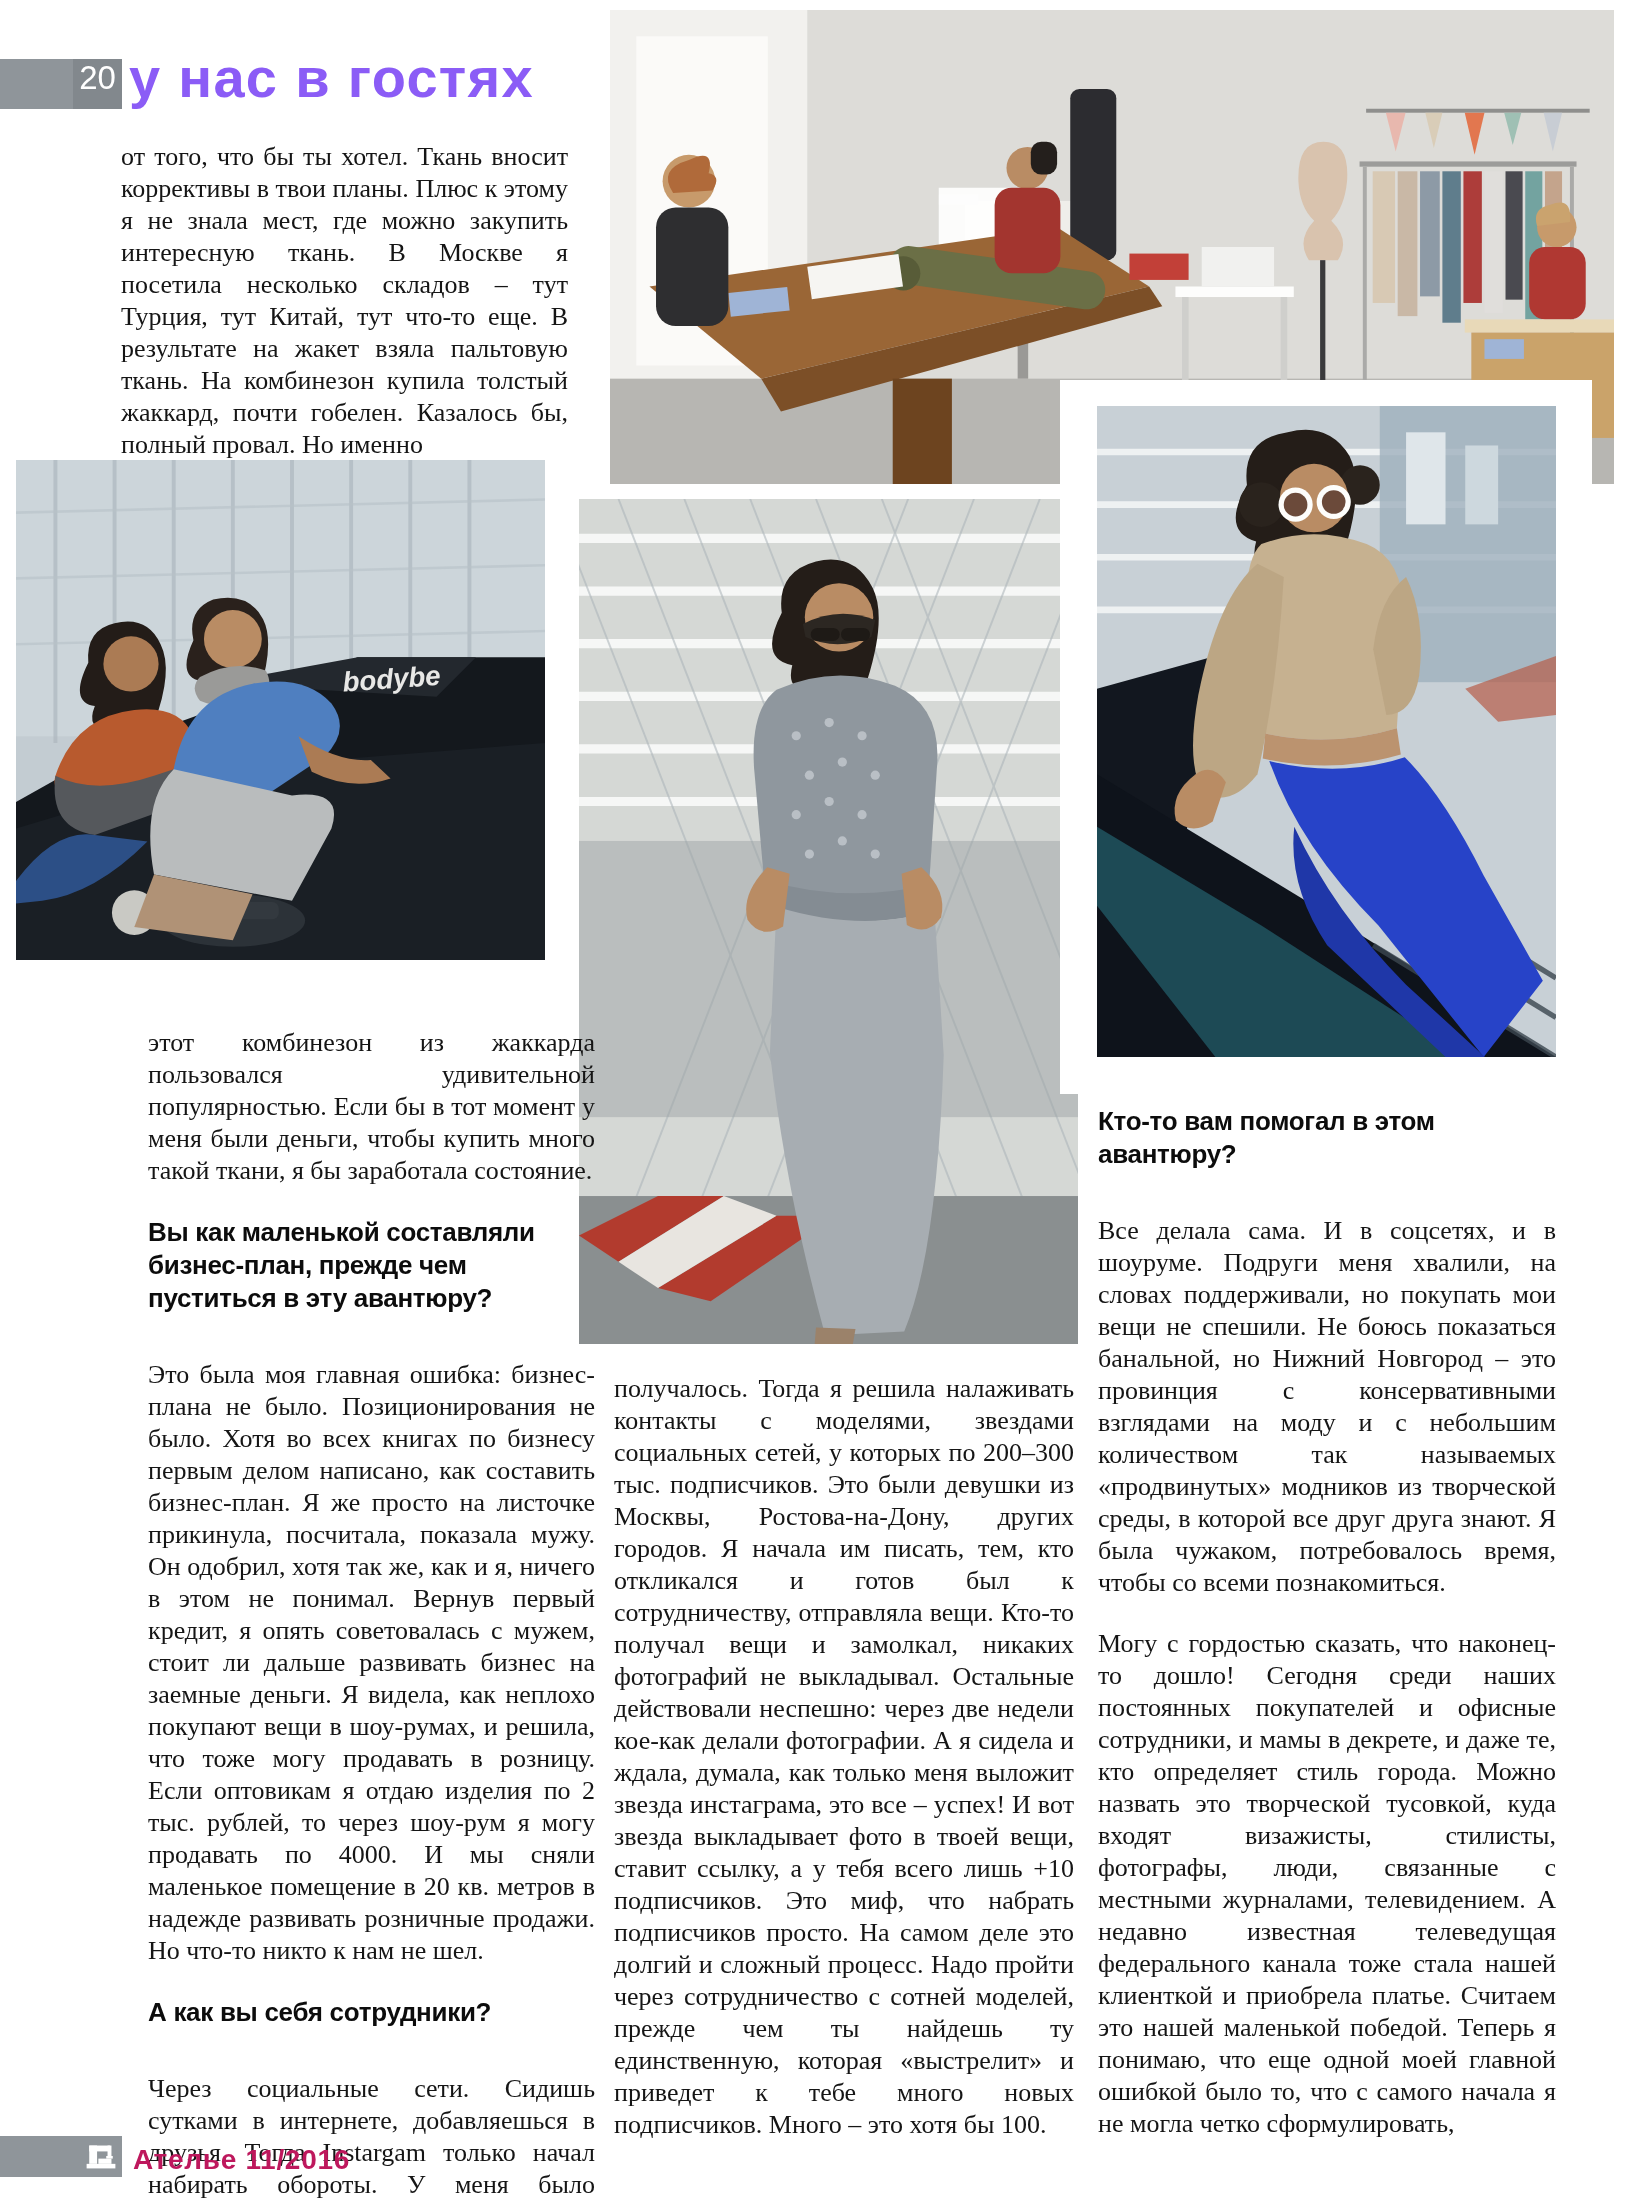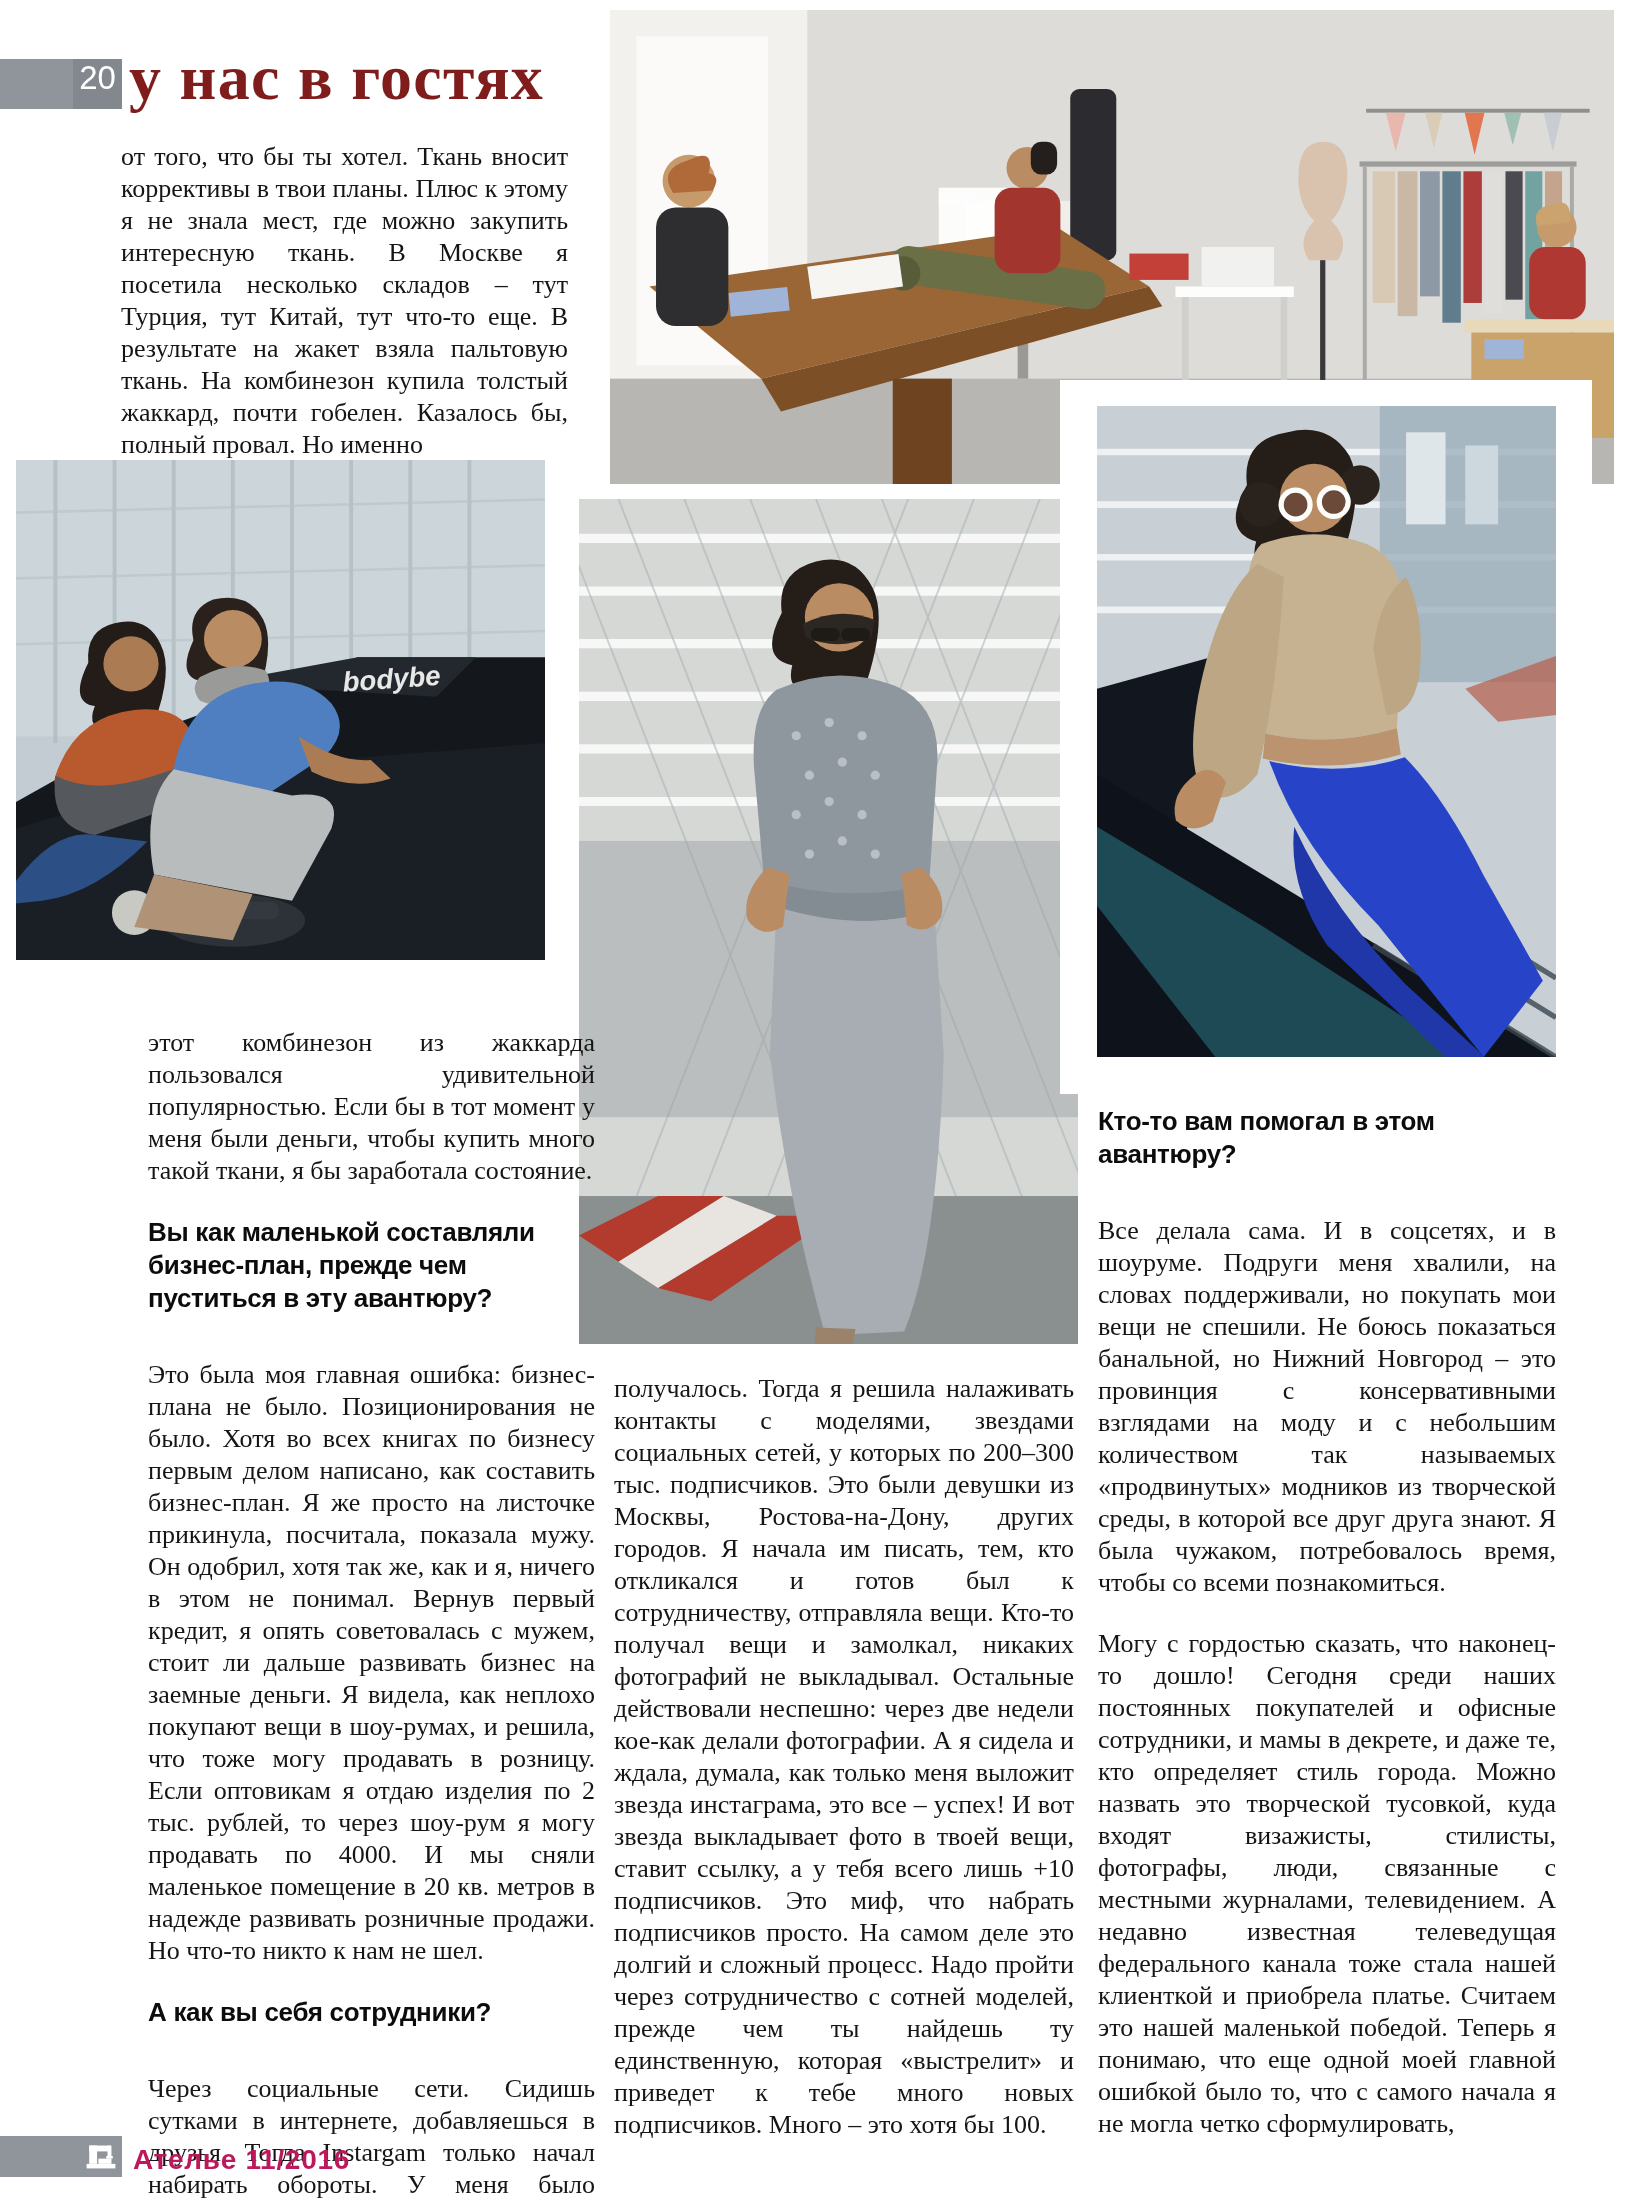--- a/index.html
+++ b/index.html
@@ -5,22 +5,22 @@
   html,body{margin:0;padding:0;background:#ffffff;}
   #page{position:relative;width:1644px;height:2205px;background:#fff;overflow:hidden;
         font-family:"Liberation Serif","DejaVu Serif",serif;}
 
   
   .header-bar{position:absolute;left:0;top:59px;width:122px;height:50px;background:#8f959a;}
   .page-num-box{position:absolute;right:0;top:0;width:49px;height:50px;background:#82888d;
         display:flex;justify-content:center;}
   .page-num{color:#fff;font-family:"Liberation Sans",sans-serif;font-size:33px;font-weight:400;}
   .section-title{position:absolute;left:129px;top:46px;height:63px;
-        font-family:Liberation Serif, serif;font-weight:700;font-size:64px;line-height:63px;
-        color:#7f1d1d;letter-spacing:1.3px;white-space:nowrap;}
+        font-family:Liberation Sans, sans-serif;font-weight:700;font-size:56px;line-height:63px;
+        color:#8b5cf6;letter-spacing:1.3px;white-space:nowrap;}
 
   
   .photo{position:absolute;overflow:hidden;}
   .photo svg{display:block;width:100%;height:100%;}
   #photo-workshop{left:610px;top:10px;width:1004px;height:474px;}
   #photo-left{left:16.4px;top:460px;width:529px;height:500px;}
   #photo-center{left:579px;top:499px;width:499px;height:845px;}
   #right-frame{position:absolute;left:1060px;top:380px;width:532px;height:714px;background:#ffffff;}
   #photo-right{left:1097px;top:406px;width:459px;height:651px;}
 

